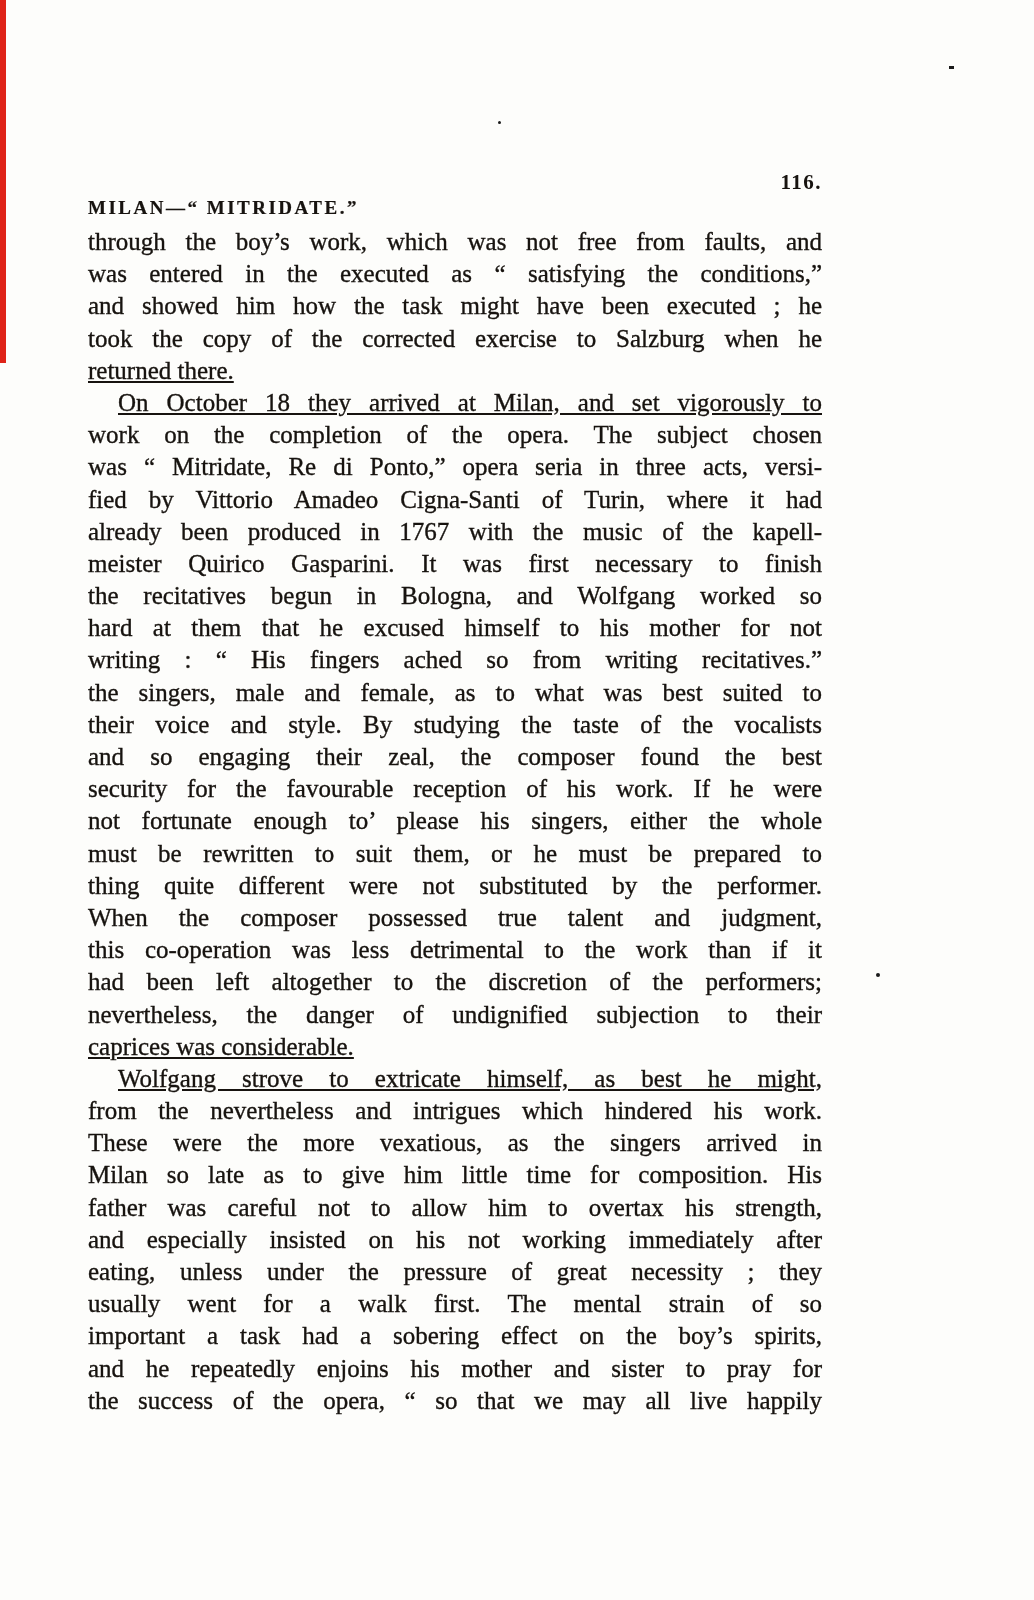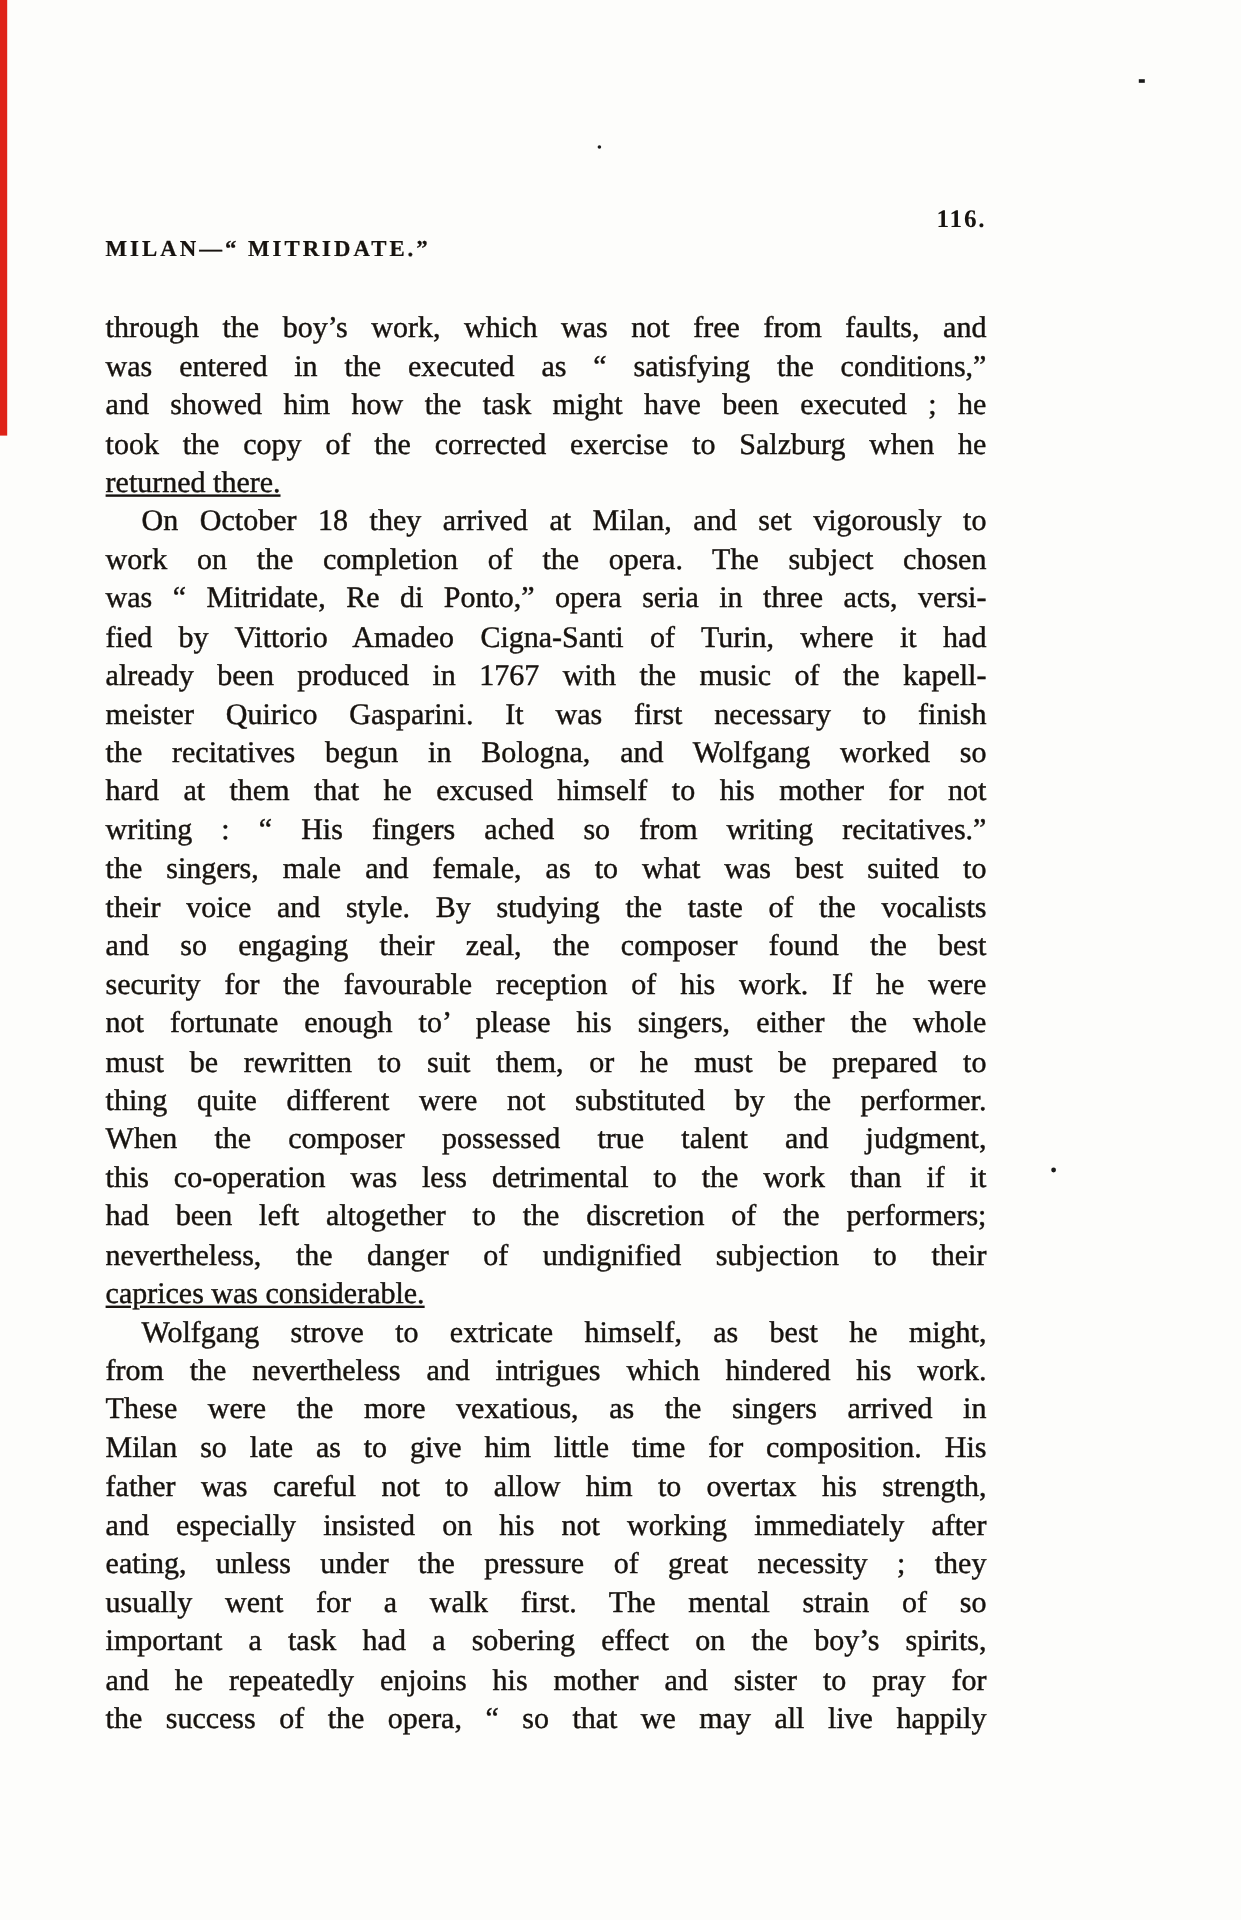--- a/index.html
+++ b/index.html
@@ -48,32 +48,31 @@
     font-weight: 700;
     letter-spacing: 1.5px;
   }
 
   .text-block {
     position: absolute;
     top: 226px; left: 88px;
     width: 734px;
     font-size: 25px;
     line-height: 32.2px;
-    margin-top: 32px;
     -webkit-text-stroke: 0.35px #17130f;
   }
   .line {
     text-align: justify;
     text-align-last: justify;
     text-justify: inter-word;
     height: 32.2px;
     overflow: visible;
   }
   .line.short { text-align-last: left; text-decoration: underline; }
-  .line.indent { text-indent: 30px; }
+  .line.indent { text-indent: 30px; text-decoration: underline; }
 </style>
 </head>
 <body>
 
 <div class="page">
 
   <div class="red-edge" style="background: rgb(223, 35, 24);"></div>
   <div class="speck speck-1"></div>
   <div class="speck speck-2"></div>
   <div class="speck speck-3"></div>

